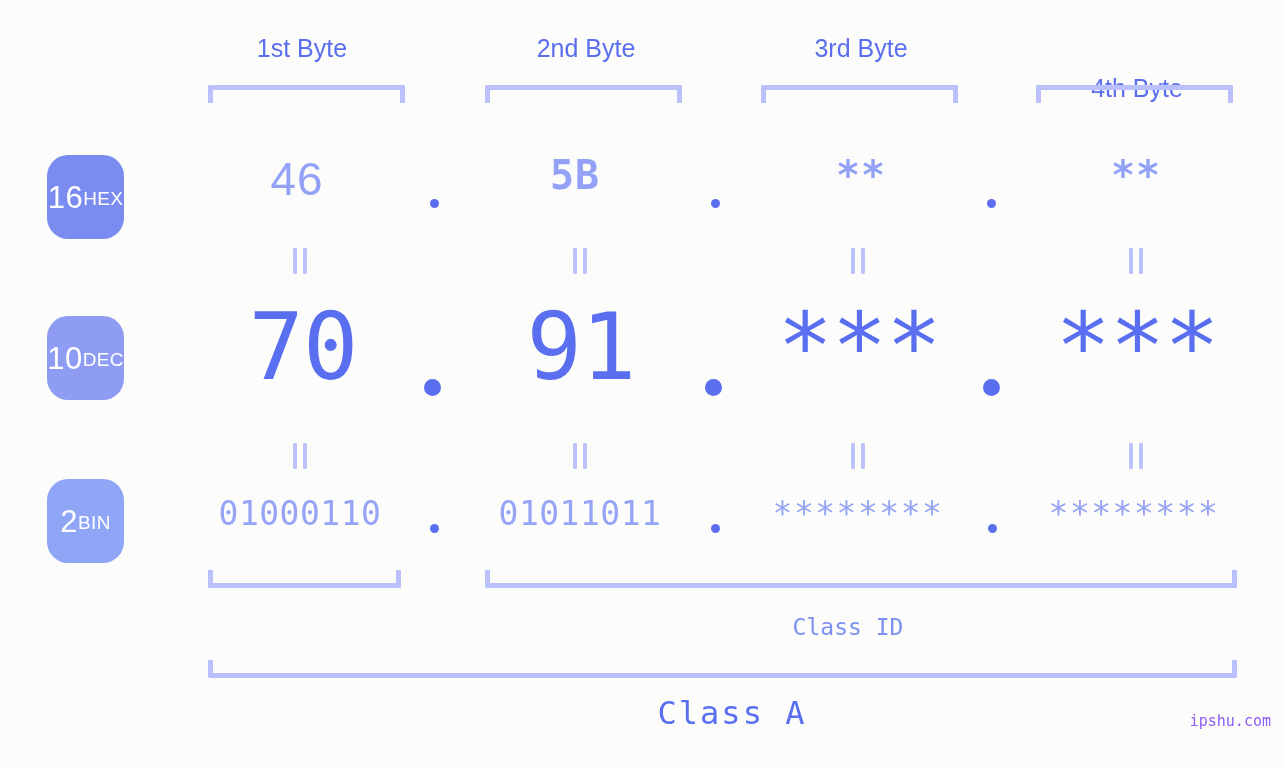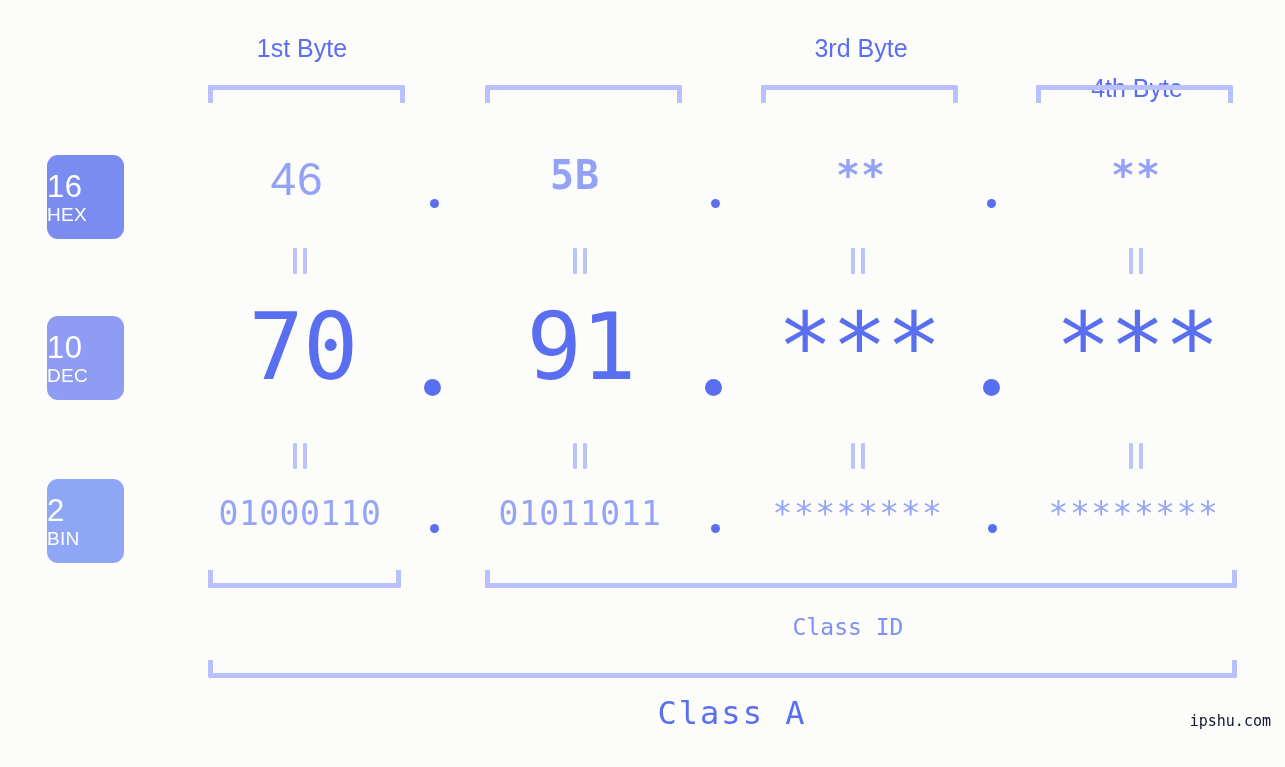--- a/index.html
+++ b/index.html
@@ -51,26 +51,26 @@
     border-right: 5px solid #b9c0fb;
     border-radius: 0 0 2px 2px;
     box-sizing: border-box;
   }
 
   
   .badge {
     position: absolute;
     left: 47px;
     width: 77px;
-    border-radius: 11px;
+    border-radius: 21px;
     color: #ffffff;
     text-align: center;
     display: flex;
-    flex-direction: column;
-    align-items: flex-start;
+    flex-direction: row;
+    align-items: center;
     justify-content: center;
     line-height: 1;
     font-family: "Liberation Sans", sans-serif;
   }
   .badge .num {
     font-size: 31px;
     font-weight: 400;
     letter-spacing: 0.5px;
   }
   .badge .nm {
@@ -160,31 +160,32 @@
     letter-spacing: 2px;
     white-space: nowrap;
   }
 
   
   #watermark {
     position: absolute;
     right: 14px;
     top: 712px;
     font-size: 15px;
-    color: #0f172a;
+    color: #8b5cf6;
     font-family: "DejaVu Sans Mono", monospace;
     letter-spacing: 0px;
   }
 </style>
 </head>
 <body>
 
 <div id="stage" data-name="ip-address-breakdown-diagram">
 
   <div class="byte-header" style="left:182px;" data-name="byte-header-1">1st Byte</div>
+  <div class="byte-header" style="left:466px;" data-name="byte-header-2">2nd Byte</div>
   <div class="byte-header" style="left:741px;" data-name="byte-header-3">3rd Byte</div>
   <div class="byte-header" style="left:1017px;margin-top:40px;" data-name="byte-header-4">4th Byte</div>
 
   <div class="bracket-down" style="left:208px;  top:85px; width:197px;" data-name="byte-bracket-1"></div>
   <div class="bracket-down" style="left:485px;  top:85px; width:197px;" data-name="byte-bracket-2"></div>
   <div class="bracket-down" style="left:761px;  top:85px; width:197px;" data-name="byte-bracket-3"></div>
   <div class="bracket-down" style="left:1036px; top:85px; width:197px;" data-name="byte-bracket-4"></div>
 
   <div class="badge" id="badge-hex" data-name="radix-badge-hex">
     <span class="num" data-name="radix-badge-hex-number">16</span>

